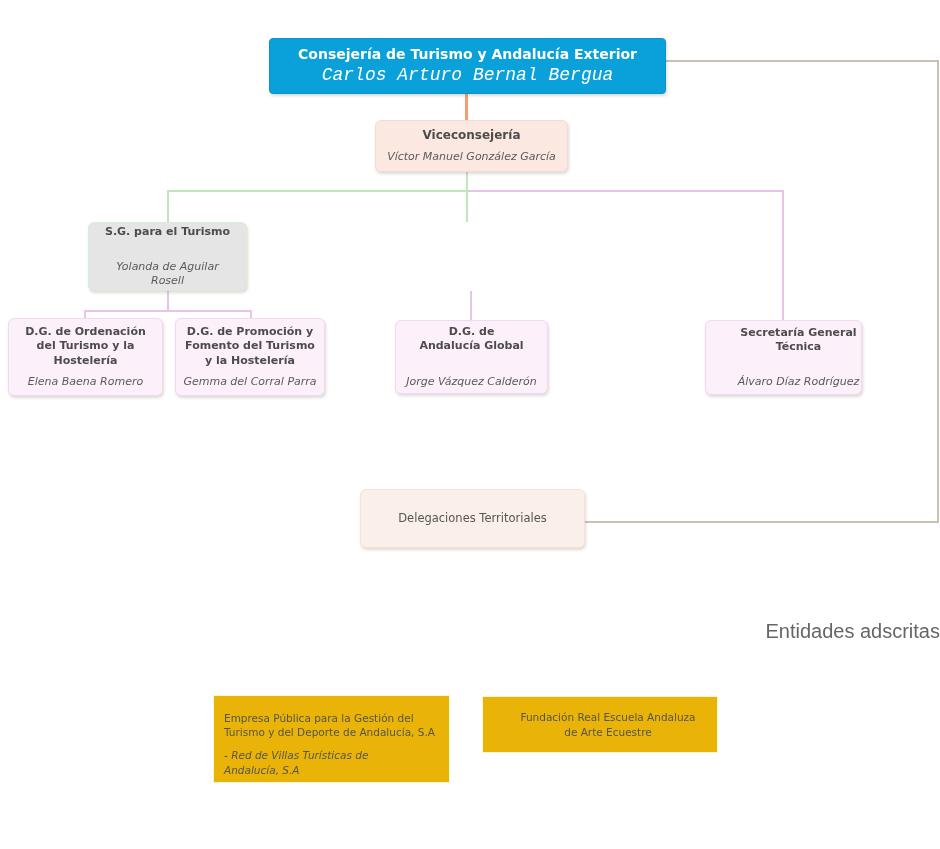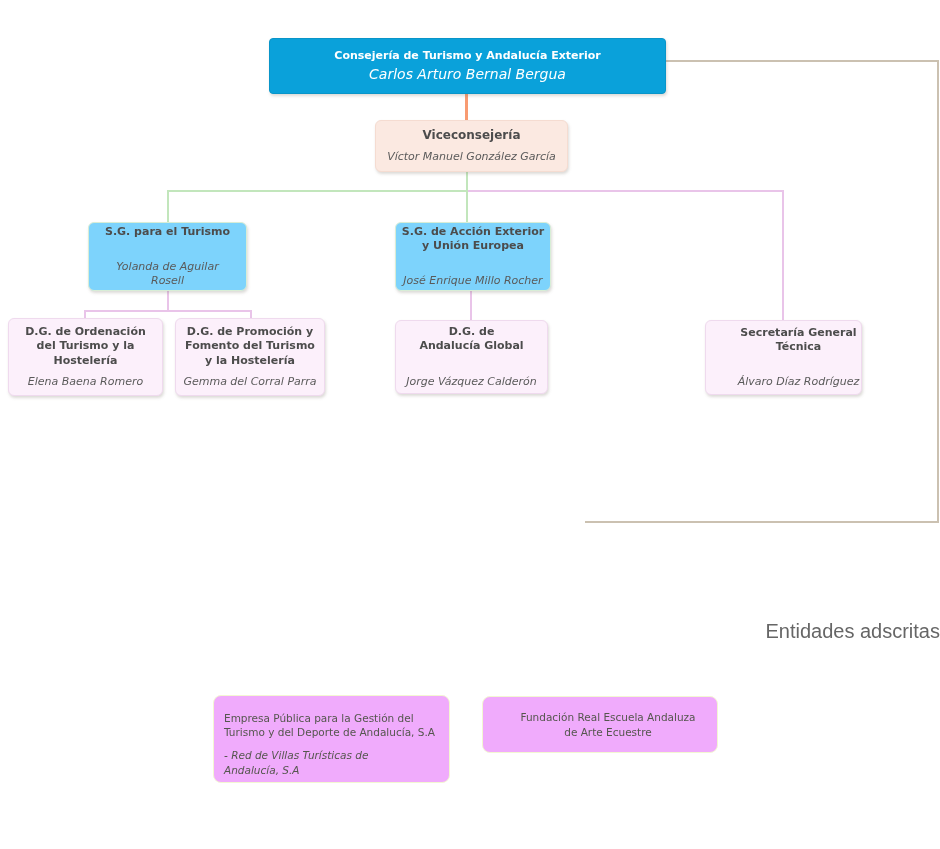--- a/index.html
+++ b/index.html
@@ -10,30 +10,30 @@
   }
   .line { position:absolute; }
   .node {
     position:absolute; box-sizing:border-box; border-radius:6px;
     display:flex; flex-direction:column; align-items:center; justify-content:center;
     text-align:center; box-shadow:1px 2px 3px rgba(120,110,100,0.25);
   }
   .node .title { font-weight:bold; font-size:11px; line-height:1.3; white-space:pre-line; color:#4c4c4c; }
   .node .person { font-style:italic; font-size:11px; line-height:1.3; white-space:pre-line; margin-top:21px; color:#5a5a5a; }
   .node.blue { background:#0aa1da; border:1px solid #0995c9; border-radius:4px; }
-  .node.blue .title { color:#ffffff; font-size:11px; }
-  .node.blue .person { color:#ffffff; font-size:14px; margin-top:1px; }
+  .node.blue .title { color:#ffffff; font-size:14px; }
+  .node.blue .person { color:#ffffff; font-size:18px; margin-top:1px;font-family:Liberation Mono, monospace; }
   .node.peach { background:#fbe9e1; border:1px solid #f5dcd1; }
   .node.peach .title { font-size:12px; }
-  .node.green { background:#7dd3fc; border:1px solid #d8edd6; }
+  .node.green { background:#e5e5e5; border:1px solid #d8edd6; }
   .node.pink  { background:#fcf0fb; border:1px solid #efdaee; }
   .node.peach-plain { background:#faf0e9; border:1px solid #f3e3d8; }
   .node.peach-plain .title { font-weight:normal; font-size:11.5px; color:#555555; }
   .node.yellow {
-    background:#f0abfc; border:1px solid #f3f7d2; border-radius:8px;
+    background:#eab308; border:1px solid #f3f7d2; border-radius:0;
     box-shadow:none; color:#55564e;
   }
   .node.yellow .ent-name { font-size:10.5px; line-height:1.35; white-space:pre-line; color:#55564e; }
   .node.yellow .ent-sub  { font-size:10.5px; line-height:1.35; white-space:pre-line; font-style:italic; margin-top:9px; color:#55564e; }
   .node.yellow.left-align { align-items:flex-start; justify-content:flex-start; text-align:left; padding:15px 10px 10px 10px; }
   .heading {
     position:absolute; left:0; width:940px; text-align:right;
     font-family:"Liberation Sans", sans-serif; font-size:20px; color:#666666;
   }
 </style>
@@ -66,25 +66,20 @@
     <div class="title">Viceconsejería</div>
     <div class="person" style="margin-top:6px;text-align:right;">Víctor Manuel González García</div>
   </div>
 
   <div class="node green" style="left:88px;top:222px;width:159px;height:69px;">
     <div class="title">S.G. para el Turismo</div>
     <div class="person">Yolanda de Aguilar
 Rosell</div>
   </div>
 
-  <div class="node green" style="left:395px;top:222px;width:156px;height:69px;">
-    <div class="title">S.G. de Acción Exterior
-y Unión Europea</div>
-    <div class="person">José Enrique Millo Rocher</div>
-  </div>
 
   <div class="node pink" style="left:175px;top:318px;width:150px;height:78px;">
     <div class="title">D.G. de Promoción y
 Fomento del Turismo
 y la Hostelería</div>
     <div class="person" style="margin-top:7px;">Gemma del Corral Parra</div>
   </div>
 
   <div class="node pink" style="left:8px;top:318px;width:155px;height:78px;">
     <div class="title">D.G. de Ordenación
@@ -98,20 +93,23 @@
 Andalucía Global</div>
     <div class="person">Jorge Vázquez Calderón</div>
   </div>
 
   <div class="node pink" style="left:705px;top:320px;width:157px;height:75px;padding-left:30px;">
     <div class="title">Secretaría General
 Técnica</div>
     <div class="person">Álvaro Díaz Rodríguez</div>
   </div>
 
+  <div class="node peach-plain" style="left:360px;top:489px;width:225px;height:59px;">
+    <div class="title">Delegaciones Territoriales</div>
+  </div>
 
   <div class="heading" style="top:620px;">Entidades adscritas</div>
 
   <div class="node yellow left-align" style="left:213px;top:695px;width:237px;height:88px;">
     <div class="ent-name">Empresa Pública para la Gestión del
 Turismo y del Deporte de Andalucía, S.A</div>
     <div class="ent-sub">- Red de Villas Turísticas de
   Andalucía, S.A</div>
   </div>
 

